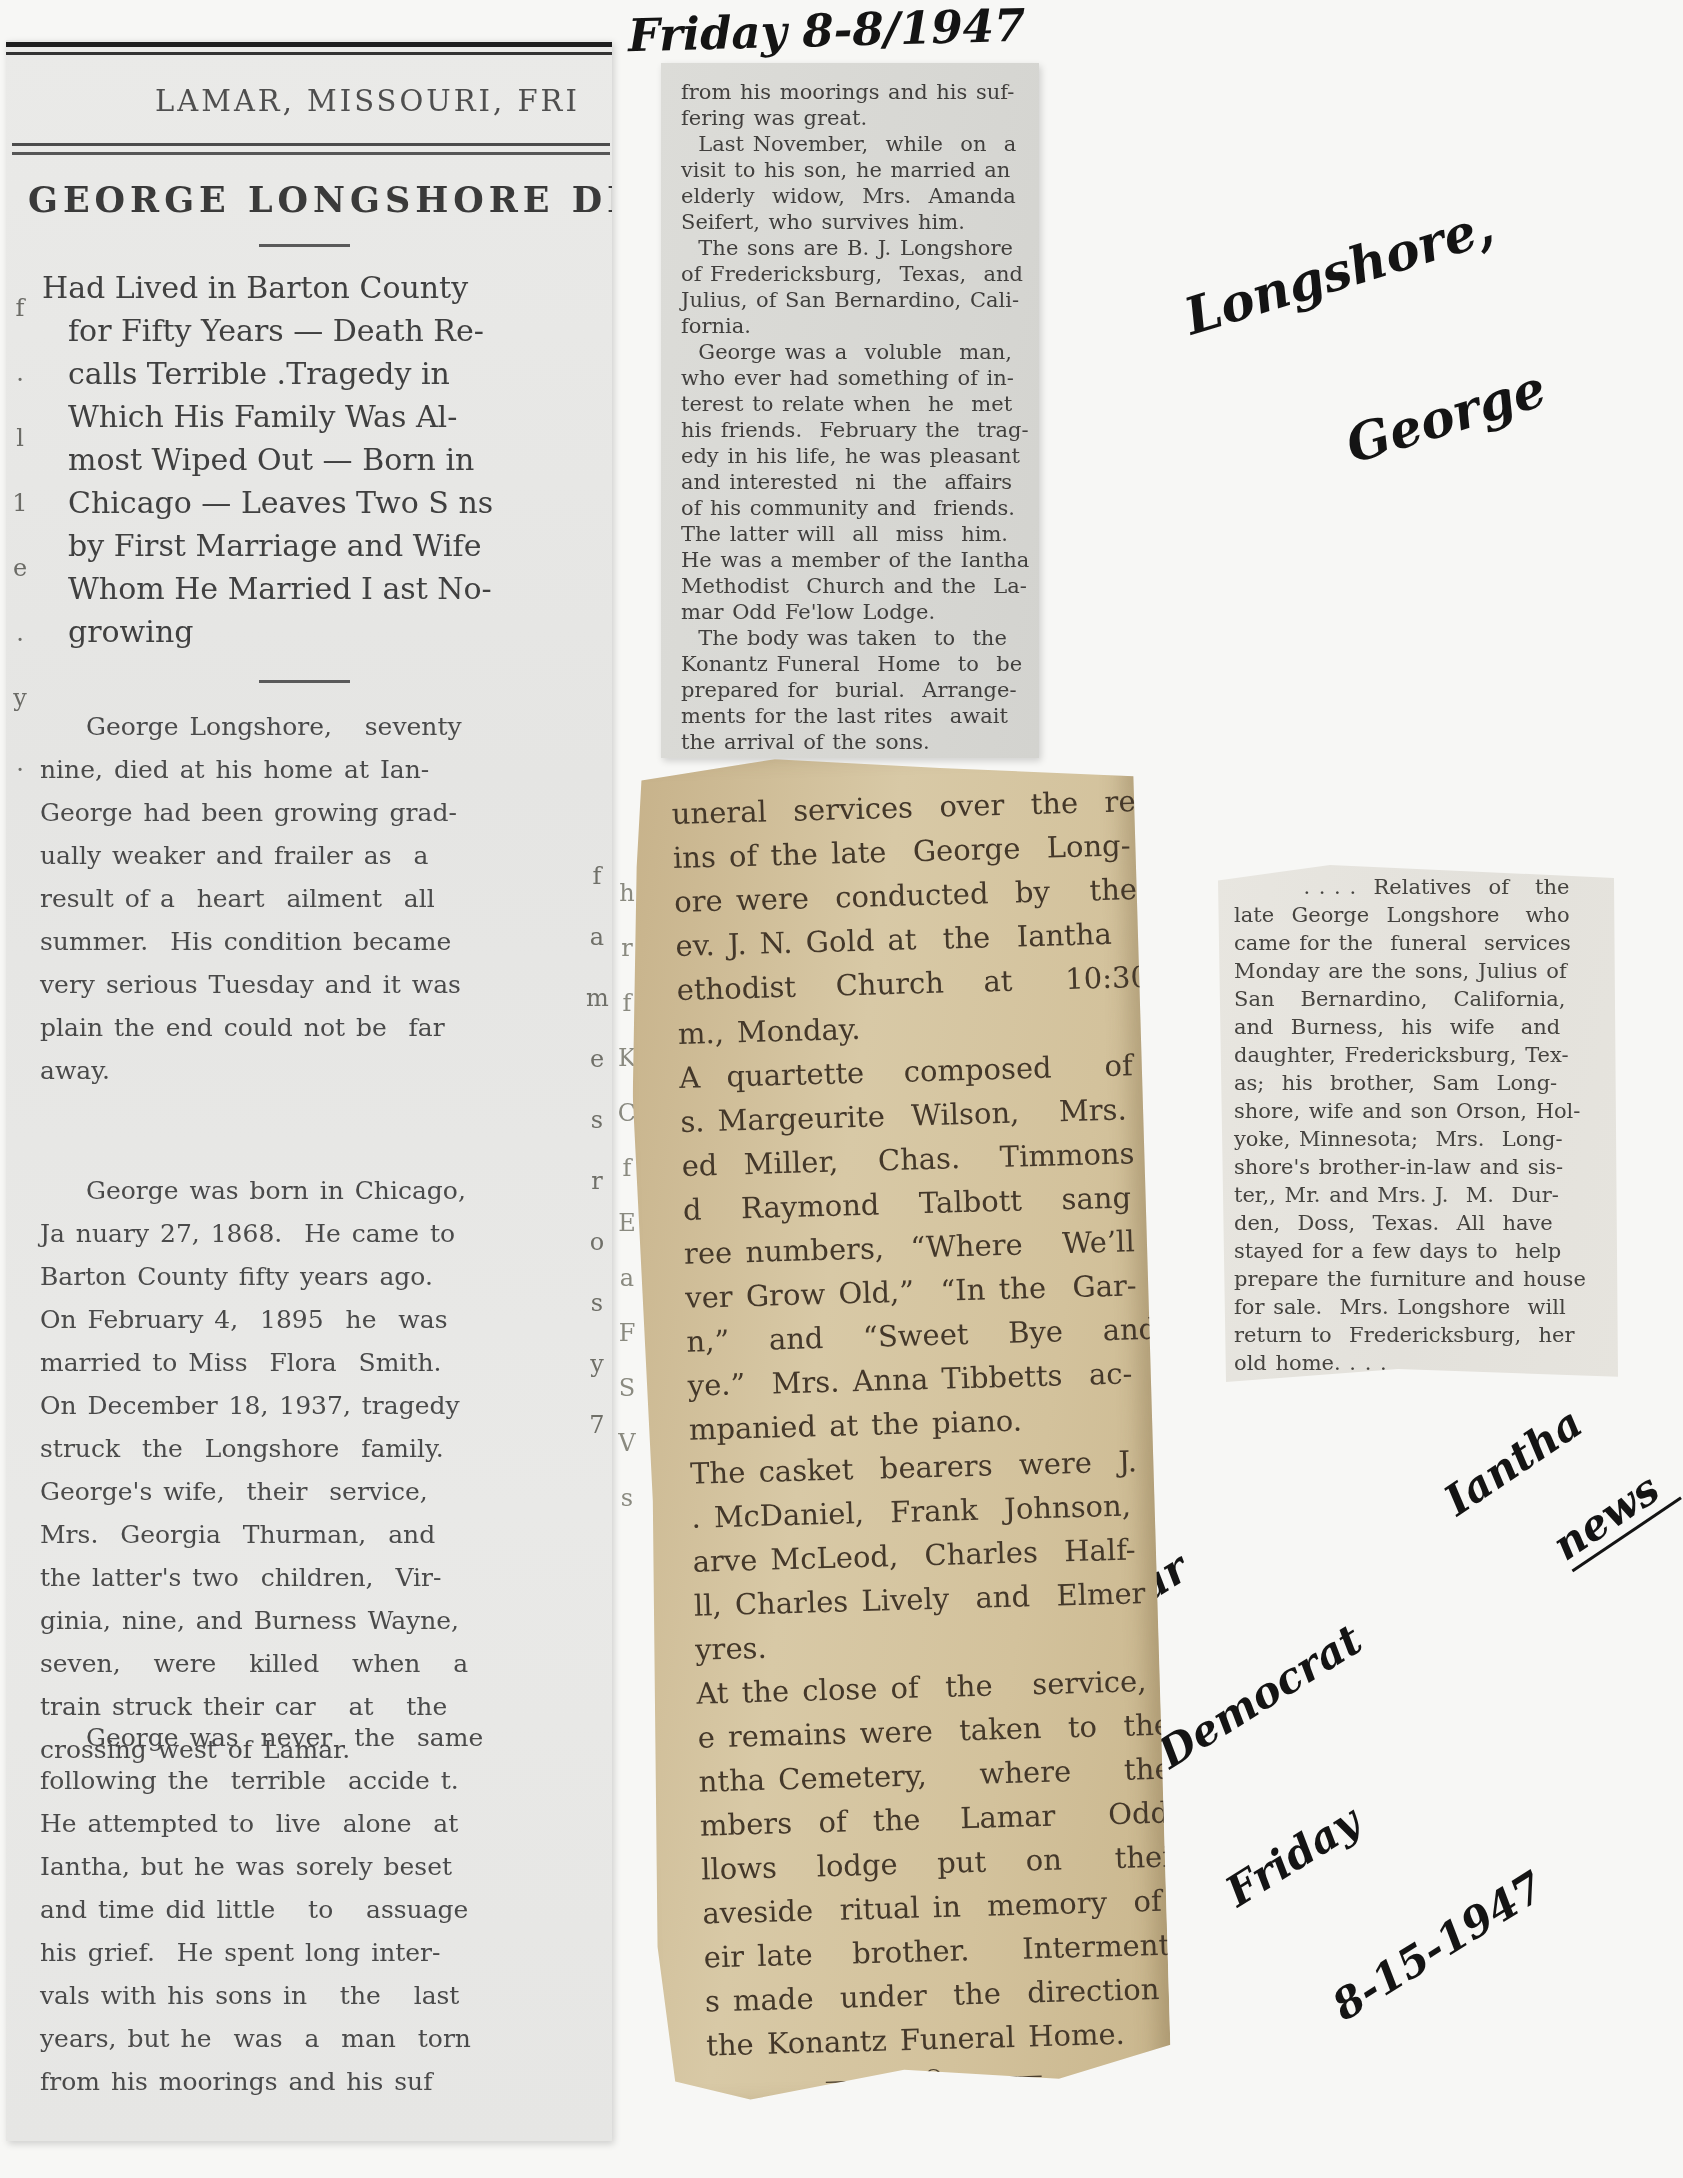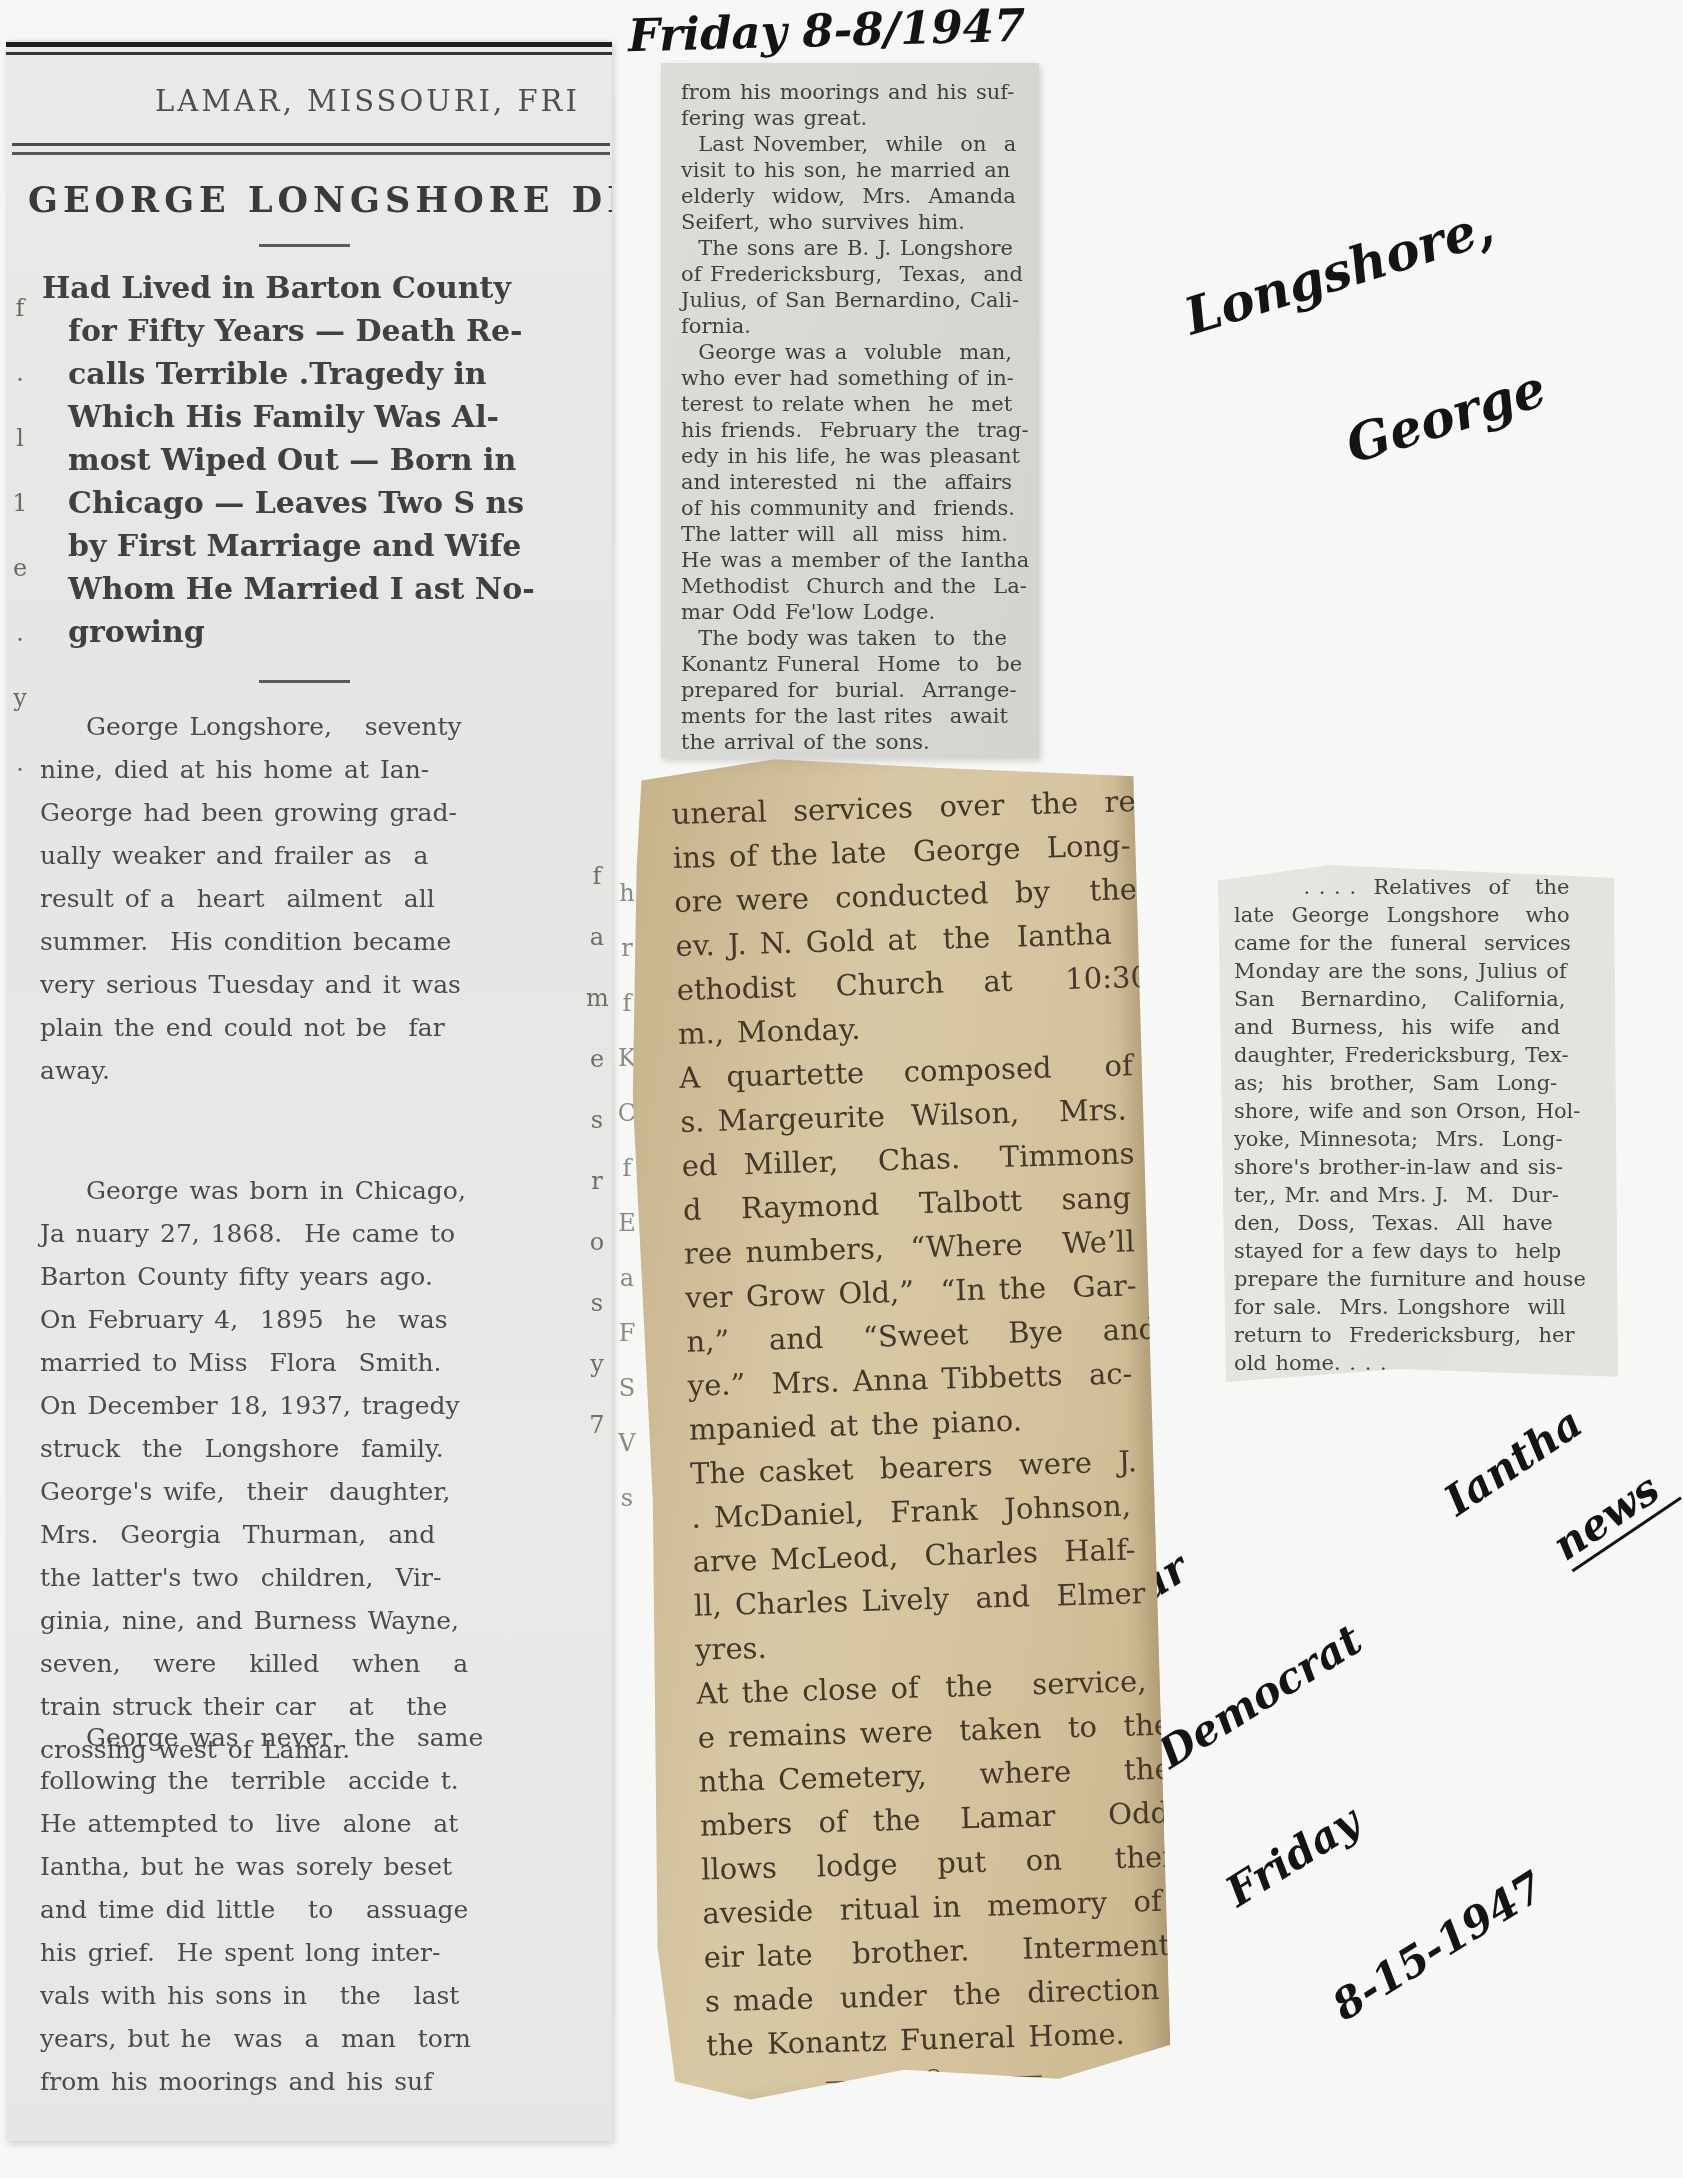--- a/index.html
+++ b/index.html
@@ -26,21 +26,21 @@
   .top-rule{position:absolute;left:0;right:0;height:5px;background:#1e1e1e;top:2px;}
   .top-rule.r2{top:12px;height:3px;background:#333;}
   .masthead{position:absolute;top:36px;left:149px;font-size:29px;letter-spacing:3px;color:#4f4f4f;white-space:pre;margin-top:8px;}
   .double-rule{position:absolute;left:6px;right:2px;height:3px;background:#4c4c4c;top:103px;}
   .double-rule.r2{top:112px;background:#565656;}
   .headline{position:absolute;top:139px;left:22px;font-size:35px;font-weight:bold;
             letter-spacing:5px;color:#3a3a3a;white-space:pre;}
   .dash{position:absolute;left:253px;width:91px;height:3px;background:#5a5a5a;}
   .d1{top:204px;} .d2{top:640px;}
   .lines .line{white-space:pre;}
-  .subhead{position:absolute;top:226px;left:36px;width:560px;font-size:30px;font-weight:bold;
+  .subhead{position:absolute;top:226px;left:36px;width:560px;font-size:30px;font-weight:normal;
            line-height:43px;color:#404040;}
   .subhead .line:not(:first-child){padding-left:26px;}
   .bodypara{position:absolute;left:34px;width:566px;font-size:25px;line-height:43px;color:#4a4a4a;word-spacing:3px;}
   .p1{top:665px;} .p2{top:1129px;} .p3{top:1676px;}
   .bodypara .line:first-child{padding-left:46px;}
   
   .frag-strip{position:absolute;color:#7d7d76;font-size:24px;line-height:61px;text-align:center;width:22px;}
   .strip-a{left:586px;top:846px;color:#6f6f68;}
   .strip-b{left:616px;top:866px;color:#8a8a80;line-height:55px;}
   .strip-m{left:3px;top:236px;color:#6b6b66;line-height:65px;}
@@ -100,21 +100,21 @@
         <div class="line">away.</div>
       </div>
     <div class="bodypara lines p2">
         <div class="line">George was born in Chicago,</div>
         <div class="line">Ja nuary 27, 1868.  He came to</div>
         <div class="line">Barton County fifty years ago.</div>
         <div class="line">On February 4,  1895  he  was</div>
         <div class="line">married to Miss  Flora  Smith.</div>
         <div class="line">On December 18, 1937, tragedy</div>
         <div class="line">struck  the  Longshore  family.</div>
-        <div class="line">George's wife,  their  daughter,</div>
+        <div class="line">George's wife,  their  service,</div>
         <div class="line">Mrs.  Georgia  Thurman,  and</div>
         <div class="line">the latter's two  children,  Vir-</div>
         <div class="line">ginia, nine, and Burness Wayne,</div>
         <div class="line">seven,   were   killed   when   a</div>
         <div class="line">train struck their car   at   the</div>
         <div class="line">crossing west of Lamar.</div>
       </div>
     <div class="bodypara lines p3">
         <div class="line">George was  never  the  same</div>
         <div class="line">following the  terrible  accide t.</div>

